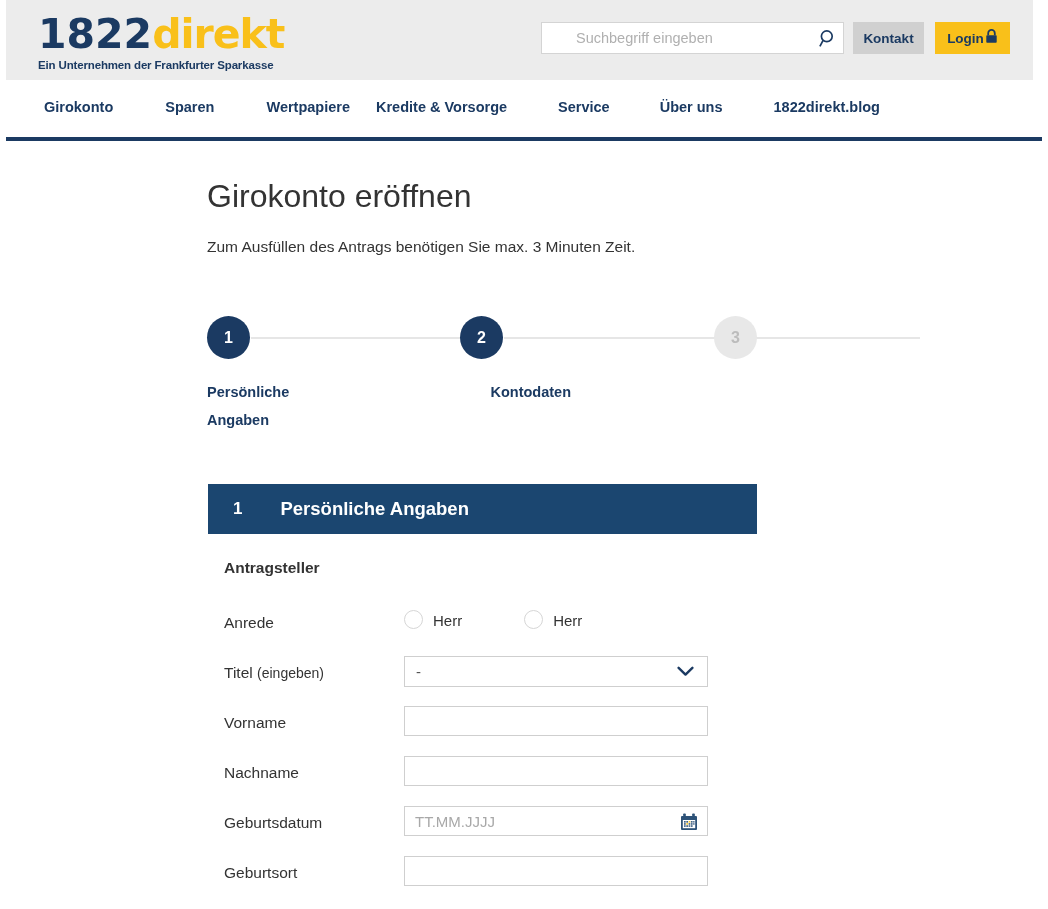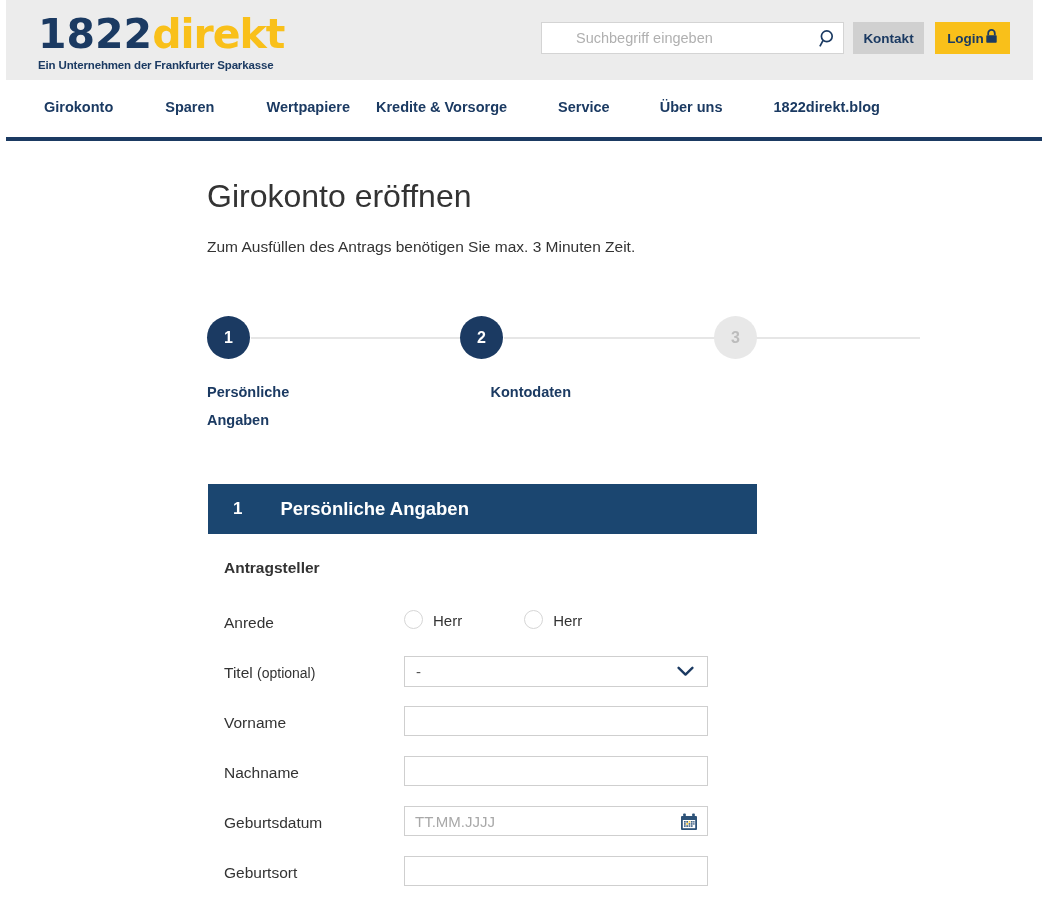--- a/index.html
+++ b/index.html
@@ -474,21 +474,21 @@
           <span class="radio-text">Herr</span>
         </label>
         <label class="radio-opt">
           <span class="radio-dot"></span>
           <span class="radio-text">Herr</span>
         </label>
       </div>
     </div>
 
     <div class="form-row">
-      <div class="form-label"><span>Titel</span> <span class="opt">(optional)</span></div>
+      <div class="form-label"><span>Titel</span> <span class="opt">(eingeben)</span></div>
       <div class="select-field">
         <span class="select-value">-</span>
         <span class="chevron">
           <svg width="17" height="11" viewBox="0 0 17 11" fill="none">
             <path d="M1.6 1.8L8.5 8.6L15.4 1.8" stroke="#1b3a62" stroke-width="2.4" stroke-linecap="round" stroke-linejoin="round"></path>
           </svg>
         </span>
       </div>
     </div>
 

